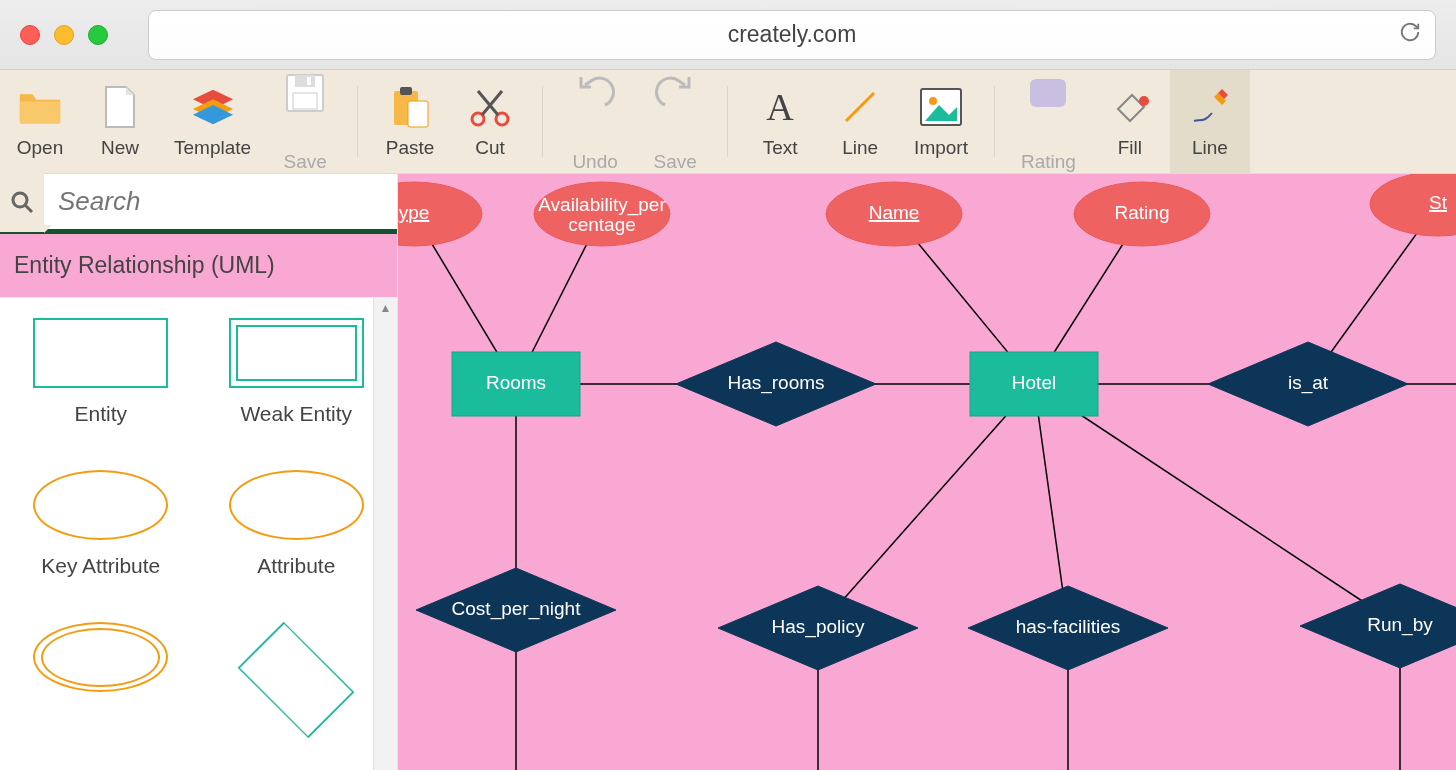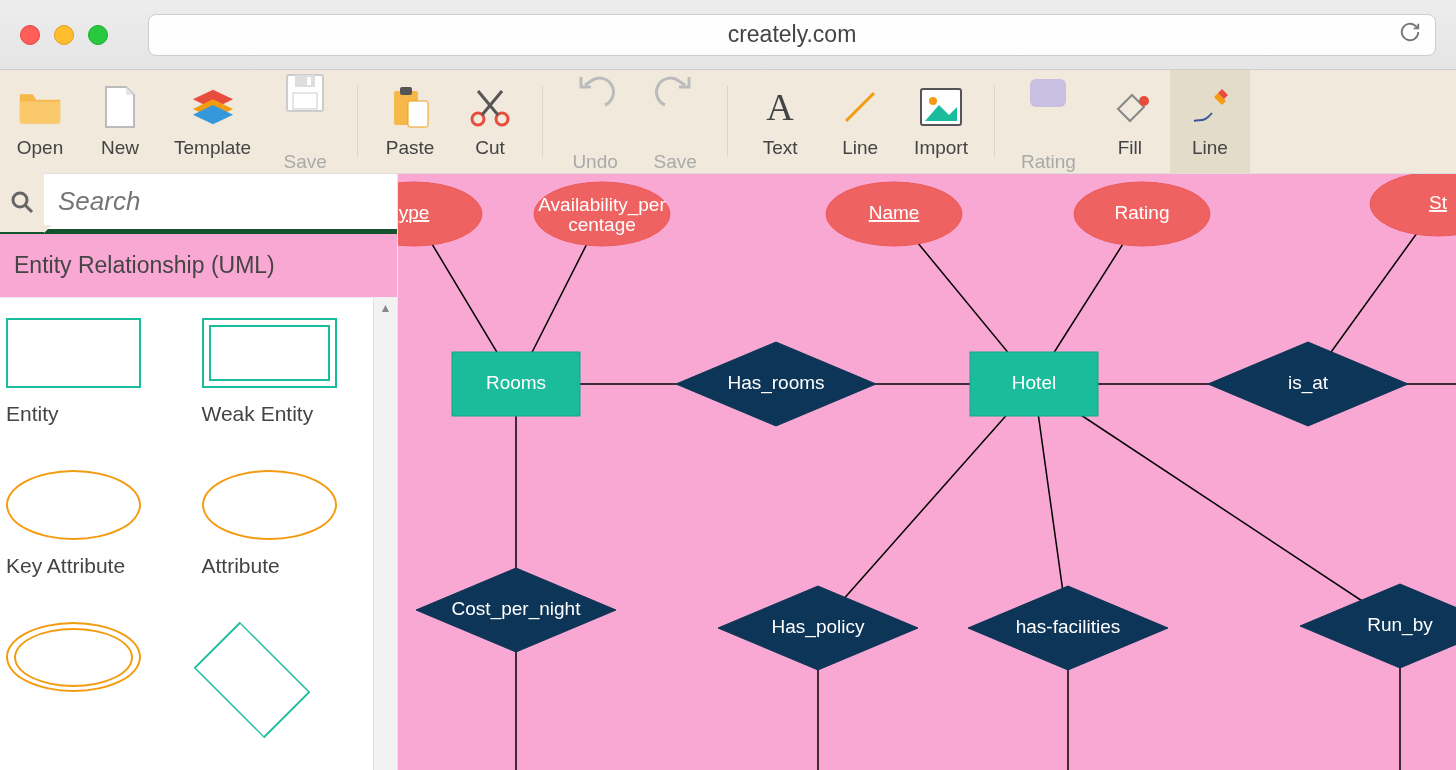--- a/index.html
+++ b/index.html
@@ -26,21 +26,21 @@
     margin-right: 40px;
   }
   .traffic-light {
     width: 20px; height: 20px; border-radius: 50%;
   }
   .tl-red { background:#ff5f56; border:1px solid #e0443e;}
   .tl-yellow { background:#ffbd2e; border:1px solid #dea123;}
   .tl-green { background:#27c93f; border:1px solid #1aab29;}
   .url-bar {
     flex: 1;
-    height: 42px;
+    height: 50px;
     background: linear-gradient(#fff,#fdfdfd);
     border: 1px solid #ccc;
     border-radius: 8px;
     display: flex;
     align-items: center;
     justify-content: center;
     font-size: 23px;
     color: #444;
     position: relative;
   }
@@ -128,21 +128,21 @@
   .shapes-grid {
     flex:1;
     display:grid;
     grid-template-columns: 1fr 1fr;
     overflow-y:auto;
     padding: 20px 6px;
     gap: 24px 6px;
     position:relative;
   }
   .shape-item {
-    display:flex; flex-direction:column; gap:14px;
+    display:flex; flex-direction:column; align-items:center; gap:14px;
     font-size: 21px; color:#444;
   }
   .shape-box {
     width: 135px; height: 70px;
     border: 2px solid #1abc9c;
     background:#fff;
   }
   .shape-box.weak {
     box-shadow: inset 0 0 0 5px #fff, inset 0 0 0 7px #1abc9c;
   }

